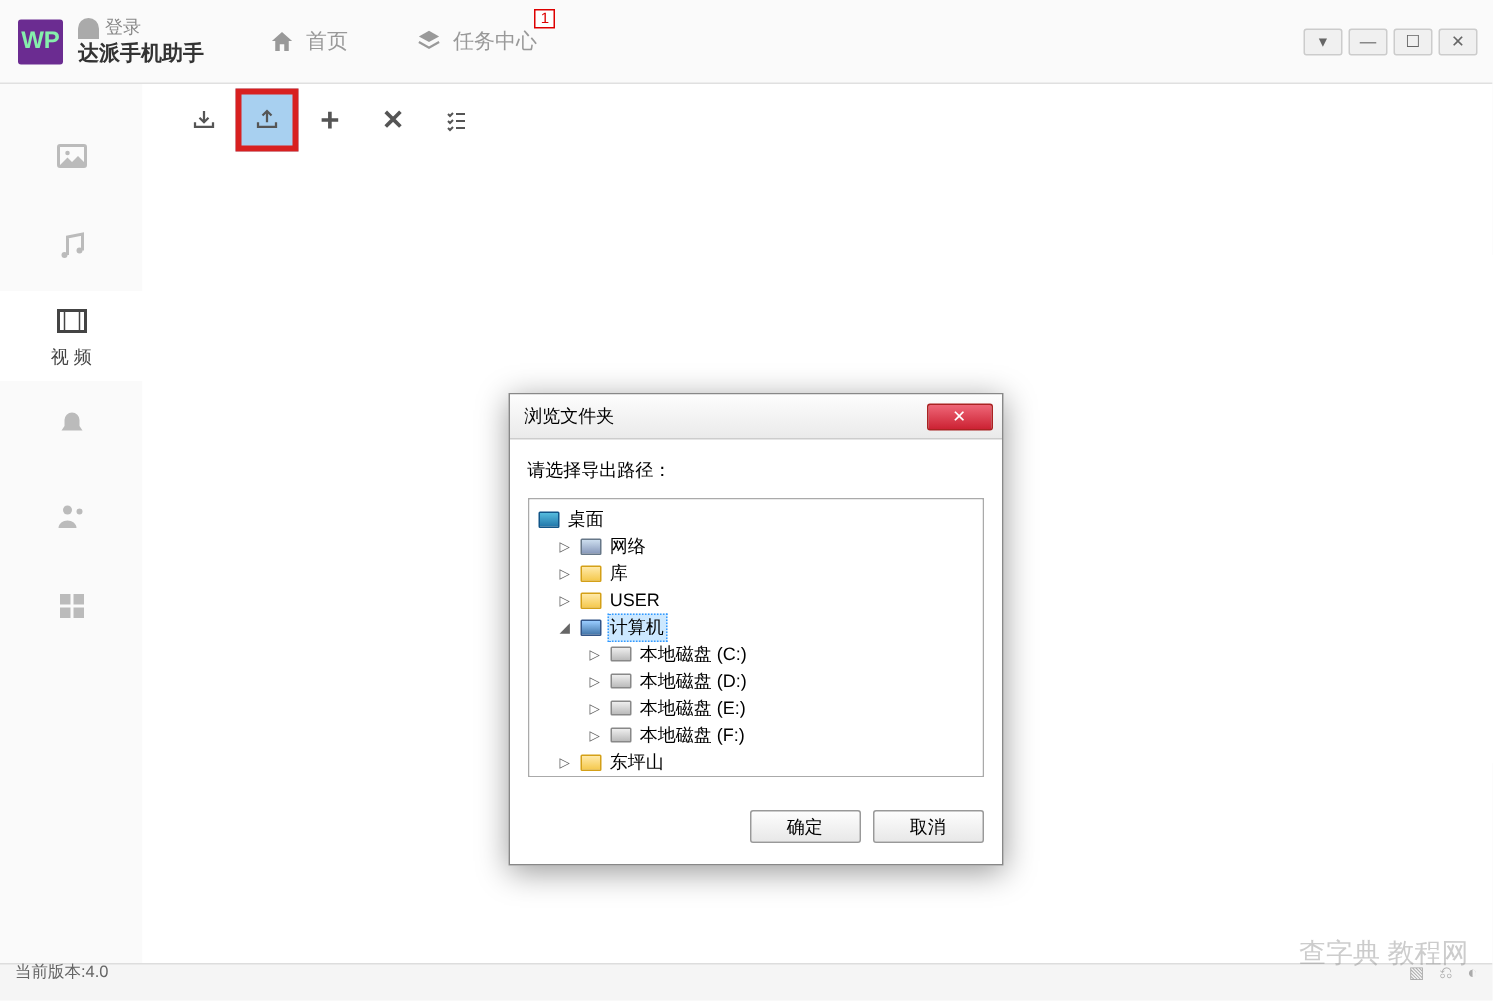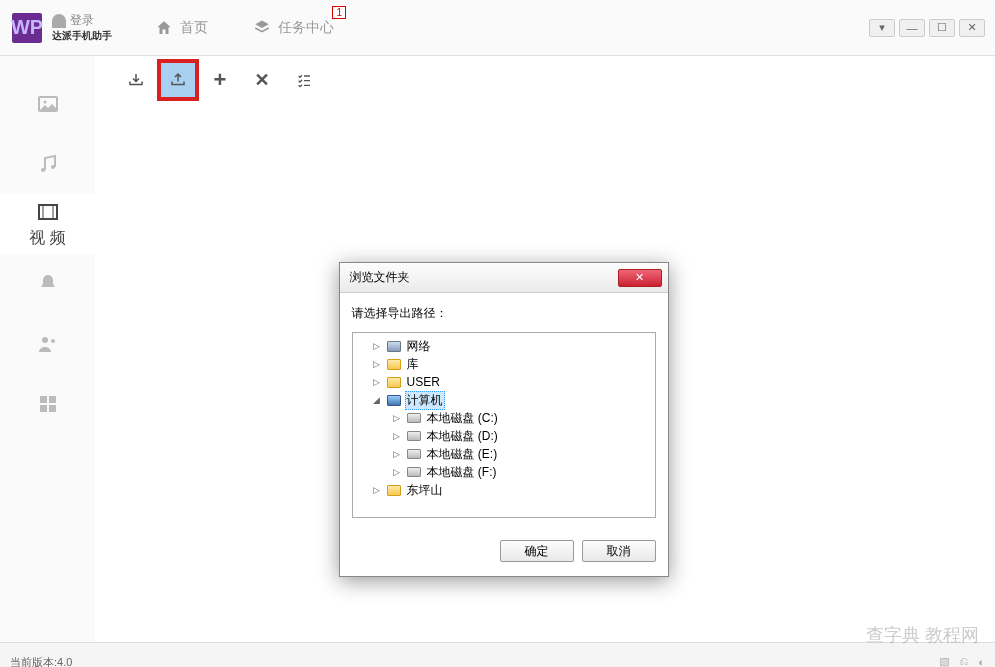--- a/index.html
+++ b/index.html
@@ -1,24 +1,24 @@
 <!DOCTYPE html>
 <html><head>
 <meta charset="utf-8">
 <style>
 * { margin: 0; padding: 0; box-sizing: border-box; font-family: "Microsoft YaHei", Arial, sans-serif; }
 body { width: 995px; height: 667px; background: #f5f5f5; position: relative; overflow: hidden; }
 
 
 .header { height: 56px; background: #fafafa; display: flex; align-items: center; border-bottom: 1px solid #e0e0e0; }
-.logo { width: 30px; height: 30px; background: #6b2c91; color: #c4b5fd; font-weight: bold; font-size: 20px; display: flex; align-items: center; justify-content: center; margin-left: 12px; border-radius: 2px; }
+.logo { width: 30px; height: 30px; background: #6b2c91; color: #86efac; font-weight: bold; font-size: 16px; display: flex; align-items: center; justify-content: center; margin-left: 12px; border-radius: 2px; }
 .login-area { margin-left: 10px; display: flex; flex-direction: column; justify-content: center; }
 .login-top { display: flex; align-items: center; color: #888; font-size: 12px; }
 .user-icon { width: 14px; height: 14px; background: #aaa; border-radius: 50% 50% 0 0; margin-right: 4px; }
-.app-name { font-size: 10px; color: #333; font-weight: bold; }
+.app-name { font-size: 14px; color: #333; font-weight: bold; }
 
 .nav-tabs { display: flex; height: 56px; margin-left: 20px; }
 .nav-tab { display: flex; align-items: center; padding: 0 22px; color: #999; font-size: 14px; cursor: pointer; position: relative; }
 .nav-tab.active { background: #fff; color: #333; }
 .nav-tab-icon { width: 20px; height: 20px; margin-right: 6px; display: flex; align-items: center; justify-content: center; }
 .badge { position: absolute; top: 6px; right: 10px; background: #fff; border: 1px solid #d00; color: #d00; font-size: 10px; padding: 0 3px; }
 
 .window-controls { margin-left: auto; display: flex; gap: 4px; padding-right: 10px; }
 .win-btn { width: 26px; height: 18px; border: 1px solid #ccc; background: #f0f0f0; display: flex; align-items: center; justify-content: center; font-size: 11px; color: #666; cursor: pointer; border-radius: 2px; }
 
@@ -57,21 +57,21 @@
 .folder-ic { width: 14px; height: 11px; background: linear-gradient(#ffe9a8,#f5c94e); border: 1px solid #d4a017; border-radius: 1px; }
 .drive-ic { width: 14px; height: 10px; background: linear-gradient(#eee,#bbb); border: 1px solid #888; border-radius: 1px; }
 .comp-ic { width: 14px; height: 11px; background: linear-gradient(#9cf,#47a); border: 1px solid #358; border-radius: 1px; }
 .net-ic { width: 14px; height: 11px; background: linear-gradient(#cde,#89b); border: 1px solid #678; border-radius: 1px; }
 .desk-ic { width: 14px; height: 11px; background: linear-gradient(#5bd,#27a); border: 1px solid #158; border-radius: 1px; }
 
 .dialog-footer { display: flex; justify-content: flex-end; gap: 8px; padding: 10px 12px 14px; }
 .dlg-btn { width: 74px; height: 22px; font-size: 12px; background: linear-gradient(#fdfdfd,#e8e8e8); border: 1px solid #999; border-radius: 2px; cursor: pointer; }
 
 
-.statusbar { position: absolute; bottom: 0; left: 0; right: 0; height: 24px; background: #f5f5f5; border-top: 1px solid #ddd; display: flex; align-items: flex-start; padding: 12px 10px; font-size: 11px; color: #666; }
+.statusbar { position: absolute; bottom: 0; left: 0; right: 0; height: 24px; background: #f5f5f5; border-top: 1px solid #ddd; display: flex; align-items: flex-end; padding: 12px 10px; font-size: 11px; color: #666; }
 .status-right { margin-left: auto; display: flex; gap: 10px; align-items: center; color: #aaa; }
 .watermark { position: absolute; bottom: 20px; right: 16px; color: rgba(128,128,128,0.4); font-size: 18px; pointer-events: none; }
 
 .svg-icon { fill: currentColor; }
 </style>
 </head>
 <body>
 
 <div class="header">
   <div class="logo">WP</div>
@@ -127,21 +127,21 @@
           <circle cx="7" cy="18" r="2"></circle>
           <circle cx="17" cy="15" r="2"></circle>
         </svg>
     </div>
     <div class="side-item active">
       <svg class="side-icon svg-icon" viewBox="0 0 24 24">
           <rect x="3" y="5" width="18" height="14" fill="none" stroke="currentColor" stroke-width="2"></rect>
           <rect x="3" y="5" width="4" height="14" fill="none" stroke="currentColor" stroke-width="1"></rect>
           <rect x="17" y="5" width="4" height="14" fill="none" stroke="currentColor" stroke-width="1"></rect>
         </svg>
-      <span style="font-size:16px;">视 频</span>
+      <span style="font-size:12px;">视 频</span>
     </div>
     <div class="side-item">
       <svg class="side-icon svg-icon" viewBox="0 0 24 24">
           <path d="M12 3a5 5 0 015 5v4l2 3H5l2-3V8a5 5 0 015-5z"></path>
         </svg>
     </div>
     <div class="side-item">
       <svg class="side-icon svg-icon" viewBox="0 0 24 24">
           <circle cx="9" cy="8" r="3"></circle>
           <path d="M3 20c0-3 3-5 6-5s6 2 6 5z"></path>
@@ -184,20 +184,26 @@
 
 <div class="dialog-overlay">
   <div class="dialog">
     <div class="dialog-title">
       <span>浏览文件夹</span>
       <div class="dialog-close">✕</div>
     </div>
     <div class="dialog-body">
       <div class="dialog-prompt">请选择导出路径：</div>
       <div class="tree-box">
+        <div class="tree-item">
+          <span class="tree-icon">
+              <span class="desk-ic"></span>
+            </span>
+          <span class="tree-label-box">桌面</span>
+        </div>
         <div class="tree-item" style="padding-left:16px;">
           <span class="tree-arrow">▷</span>
           <span class="tree-icon">
               <span class="net-ic"></span>
             </span>
           <span class="tree-label-box">网络</span>
         </div>
         <div class="tree-item" style="padding-left:16px;">
           <span class="tree-arrow">▷</span>
           <span class="tree-icon">

